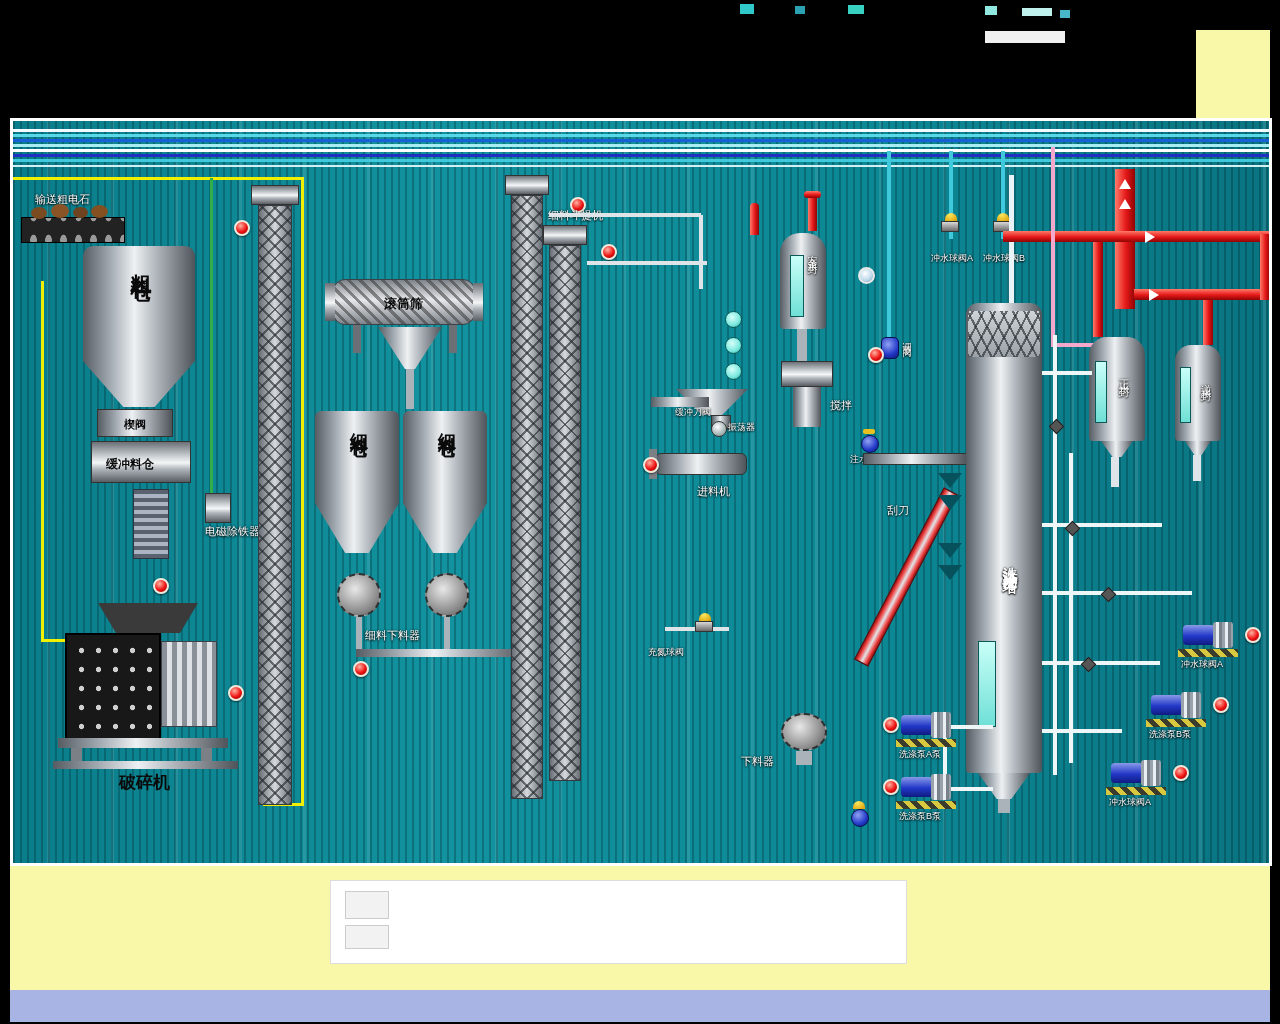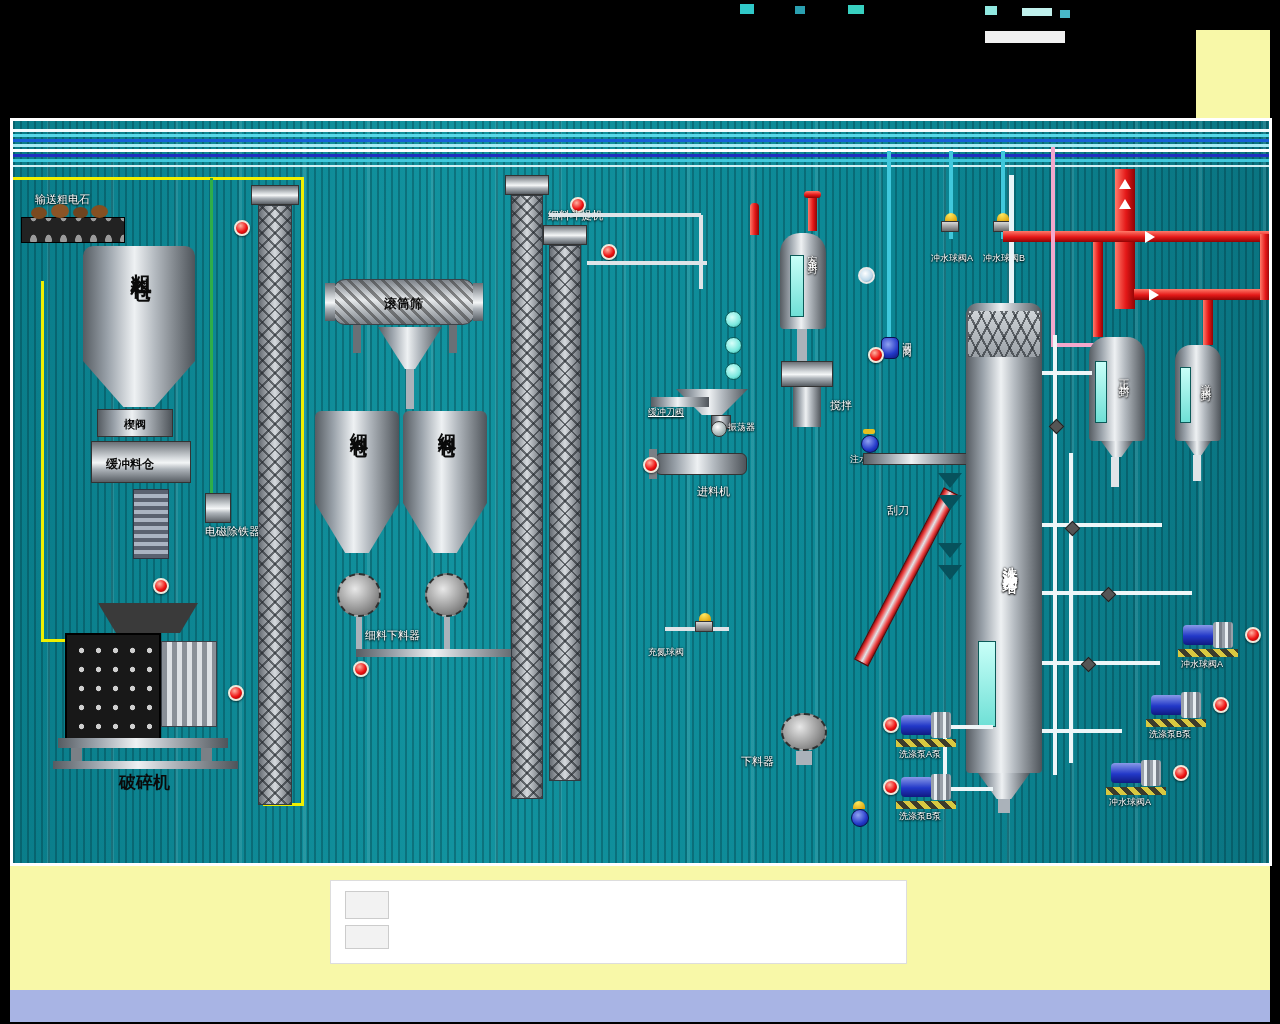--- a/index.html
+++ b/index.html
@@ -186,21 +186,21 @@
     <div class="abs" style="left:536px;top:92px;width:152px;height:4px;background:#dfe4e8;"></div>
     <div class="abs" style="left:574px;top:140px;width:120px;height:4px;background:#dfe4e8;"></div>
     <div class="abs" style="left:686px;top:94px;width:4px;height:74px;background:#dfe4e8;"></div>
 
     <div class="abs metal cone" style="left:663px;top:268px;width:72px;height:26px;"></div>
     <div class="abs teal-dot" style="left:712px;top:190px;width:15px;height:15px;"></div>
     <div class="abs teal-dot" style="left:712px;top:216px;width:15px;height:15px;"></div>
     <div class="abs teal-dot" style="left:712px;top:242px;width:15px;height:15px;"></div>
     <div class="abs metal" style="left:698px;top:294px;width:20px;height:14px;border:1px solid #333;box-sizing:border-box;"></div>
     <div class="abs metal" style="left:638px;top:276px;width:58px;height:10px;"></div>
-    <div class="abs lbl lbl-s" style="left:635px;top:286px;text-decoration:underline;">缓冲刀阀</div>
+    <div class="abs lbl lbl-s" style="left:662px;top:286px;">缓冲刀阀</div>
     <div class="abs" style="left:698px;top:300px;width:14px;height:14px;border-radius:50%;background:radial-gradient(circle at 40% 35%,#fff,#9aa 70%);border:1px solid #333;"></div>
     <div class="abs lbl lbl-s" style="left:715px;top:301px;">振荡器</div>
 
     <div class="abs metal" style="left:642px;top:332px;width:92px;height:22px;border-radius:6px;border:1px solid #333;box-sizing:border-box;"></div>
     <div class="abs" style="left:636px;top:328px;width:8px;height:30px;background:#7a8086;"></div>
     <div class="abs ind" style="left:630px;top:336px;"></div>
     <div class="abs lbl" style="left:684px;top:364px;">进料机</div>
 
     <div class="abs pipe-red-v" style="left:737px;top:82px;width:9px;height:32px;border-radius:4px 4px 0 0;"></div>
     <div class="abs pipe-red-v" style="left:795px;top:74px;width:9px;height:36px;border-radius:4px 4px 0 0;"></div>

